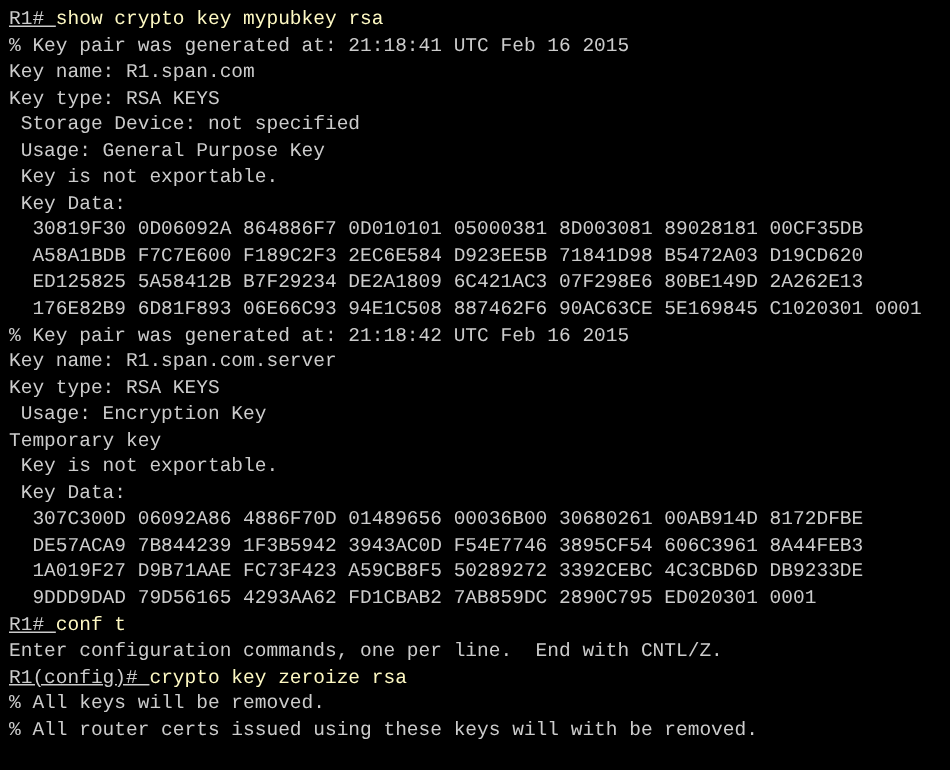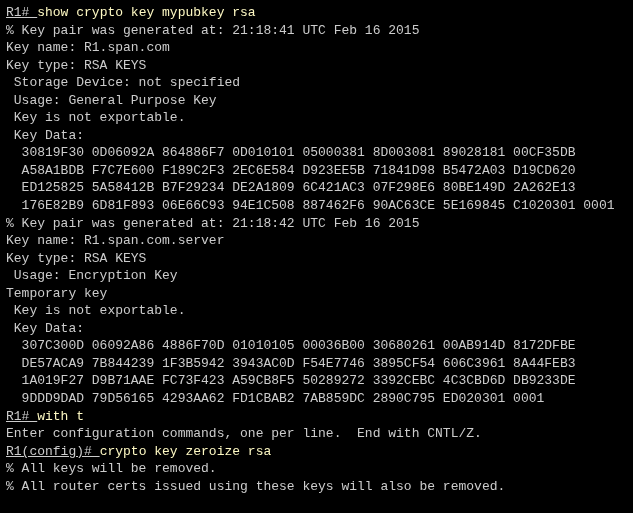--- a/index.html
+++ b/index.html
@@ -34,24 +34,24 @@
     <div class="line"><span>  A58A1BDB F7C7E600 F189C2F3 2EC6E584 D923EE5B 71841D98 B5472A03 D19CD620</span></div>
     <div class="line"><span>  ED125825 5A58412B B7F29234 DE2A1809 6C421AC3 07F298E6 80BE149D 2A262E13</span></div>
     <div class="line"><span>  176E82B9 6D81F893 06E66C93 94E1C508 887462F6 90AC63CE 5E169845 C1020301 0001</span></div>
     <div class="line"><span>% Key pair was generated at: 21:18:42 UTC Feb 16 2015</span></div>
     <div class="line"><span>Key name: R1.span.com.server</span></div>
     <div class="line"><span>Key type: RSA KEYS</span></div>
     <div class="line"><span> Usage: Encryption Key</span></div>
     <div class="line"><span>Temporary key</span></div>
     <div class="line"><span> Key is not exportable.</span></div>
     <div class="line"><span> Key Data:</span></div>
-    <div class="line"><span>  307C300D 06092A86 4886F70D 01010105 00036B00 30680261 00AB914D 8172DFBE</span></div>
+    <div class="line"><span>  307C300D 06092A86 4886F70D 01489656 00036B00 30680261 00AB914D 8172DFBE</span></div>
     <div class="line"><span>  DE57ACA9 7B844239 1F3B5942 3943AC0D F54E7746 3895CF54 606C3961 8A44FEB3</span></div>
     <div class="line"><span>  1A019F27 D9B71AAE FC73F423 A59CB8F5 50289272 3392CEBC 4C3CBD6D DB9233DE</span></div>
     <div class="line"><span>  9DDD9DAD 79D56165 4293AA62 FD1CBAB2 7AB859DC 2890C795 ED020301 0001</span></div>
-    <div class="line"><span class="prompt">R1# </span><span class="bold">with t</span></div>
+    <div class="line"><span class="prompt">R1# </span><span class="bold">conf t</span></div>
     <div class="line"><span>Enter configuration commands, one per line.  End with CNTL/Z.</span></div>
     <div class="line"><span class="prompt">R1(config)# </span><span class="bold">crypto key zeroize rsa</span></div>
     <div class="line"><span>% All keys will be removed.</span></div>
-    <div class="line"><span>% All router certs issued using these keys will also be removed.</span></div>
+    <div class="line"><span>% All router certs issued using these keys will with be removed.</span></div>
     <div class="line"></div>
     <div class="line"><span></span></div>
   </div>
 
 </body></html>

